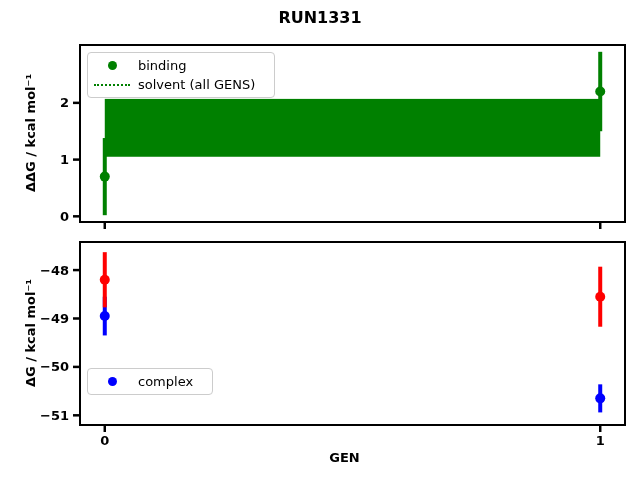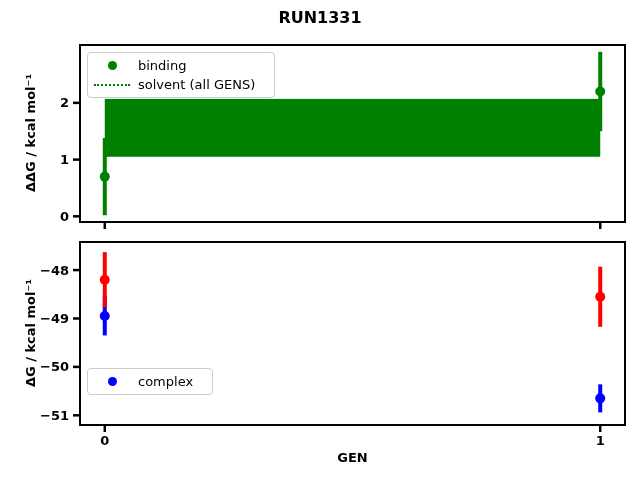--- a/index.html
+++ b/index.html
@@ -39,21 +39,21 @@
     text-align: center;
     font-size: 13px;
     font-weight: bold;
     transform: rotate(-90deg);
     white-space: nowrap;
   }
   .ylabel-top  { left: -89px; top: 124px; }
   .ylabel-bottom { left: -89px; top: 324px; }
   .xlabel {
     position: absolute;
-    left: 80px;
+    left: 72px;
     top: 450px;
     width: 545px;
     text-align: center;
     font-size: 13px;
     font-weight: bold;
   }
   .legend {
     position: absolute;
     background: rgba(255, 255, 255, 0.9);
     border: 1px solid #cccccc;

